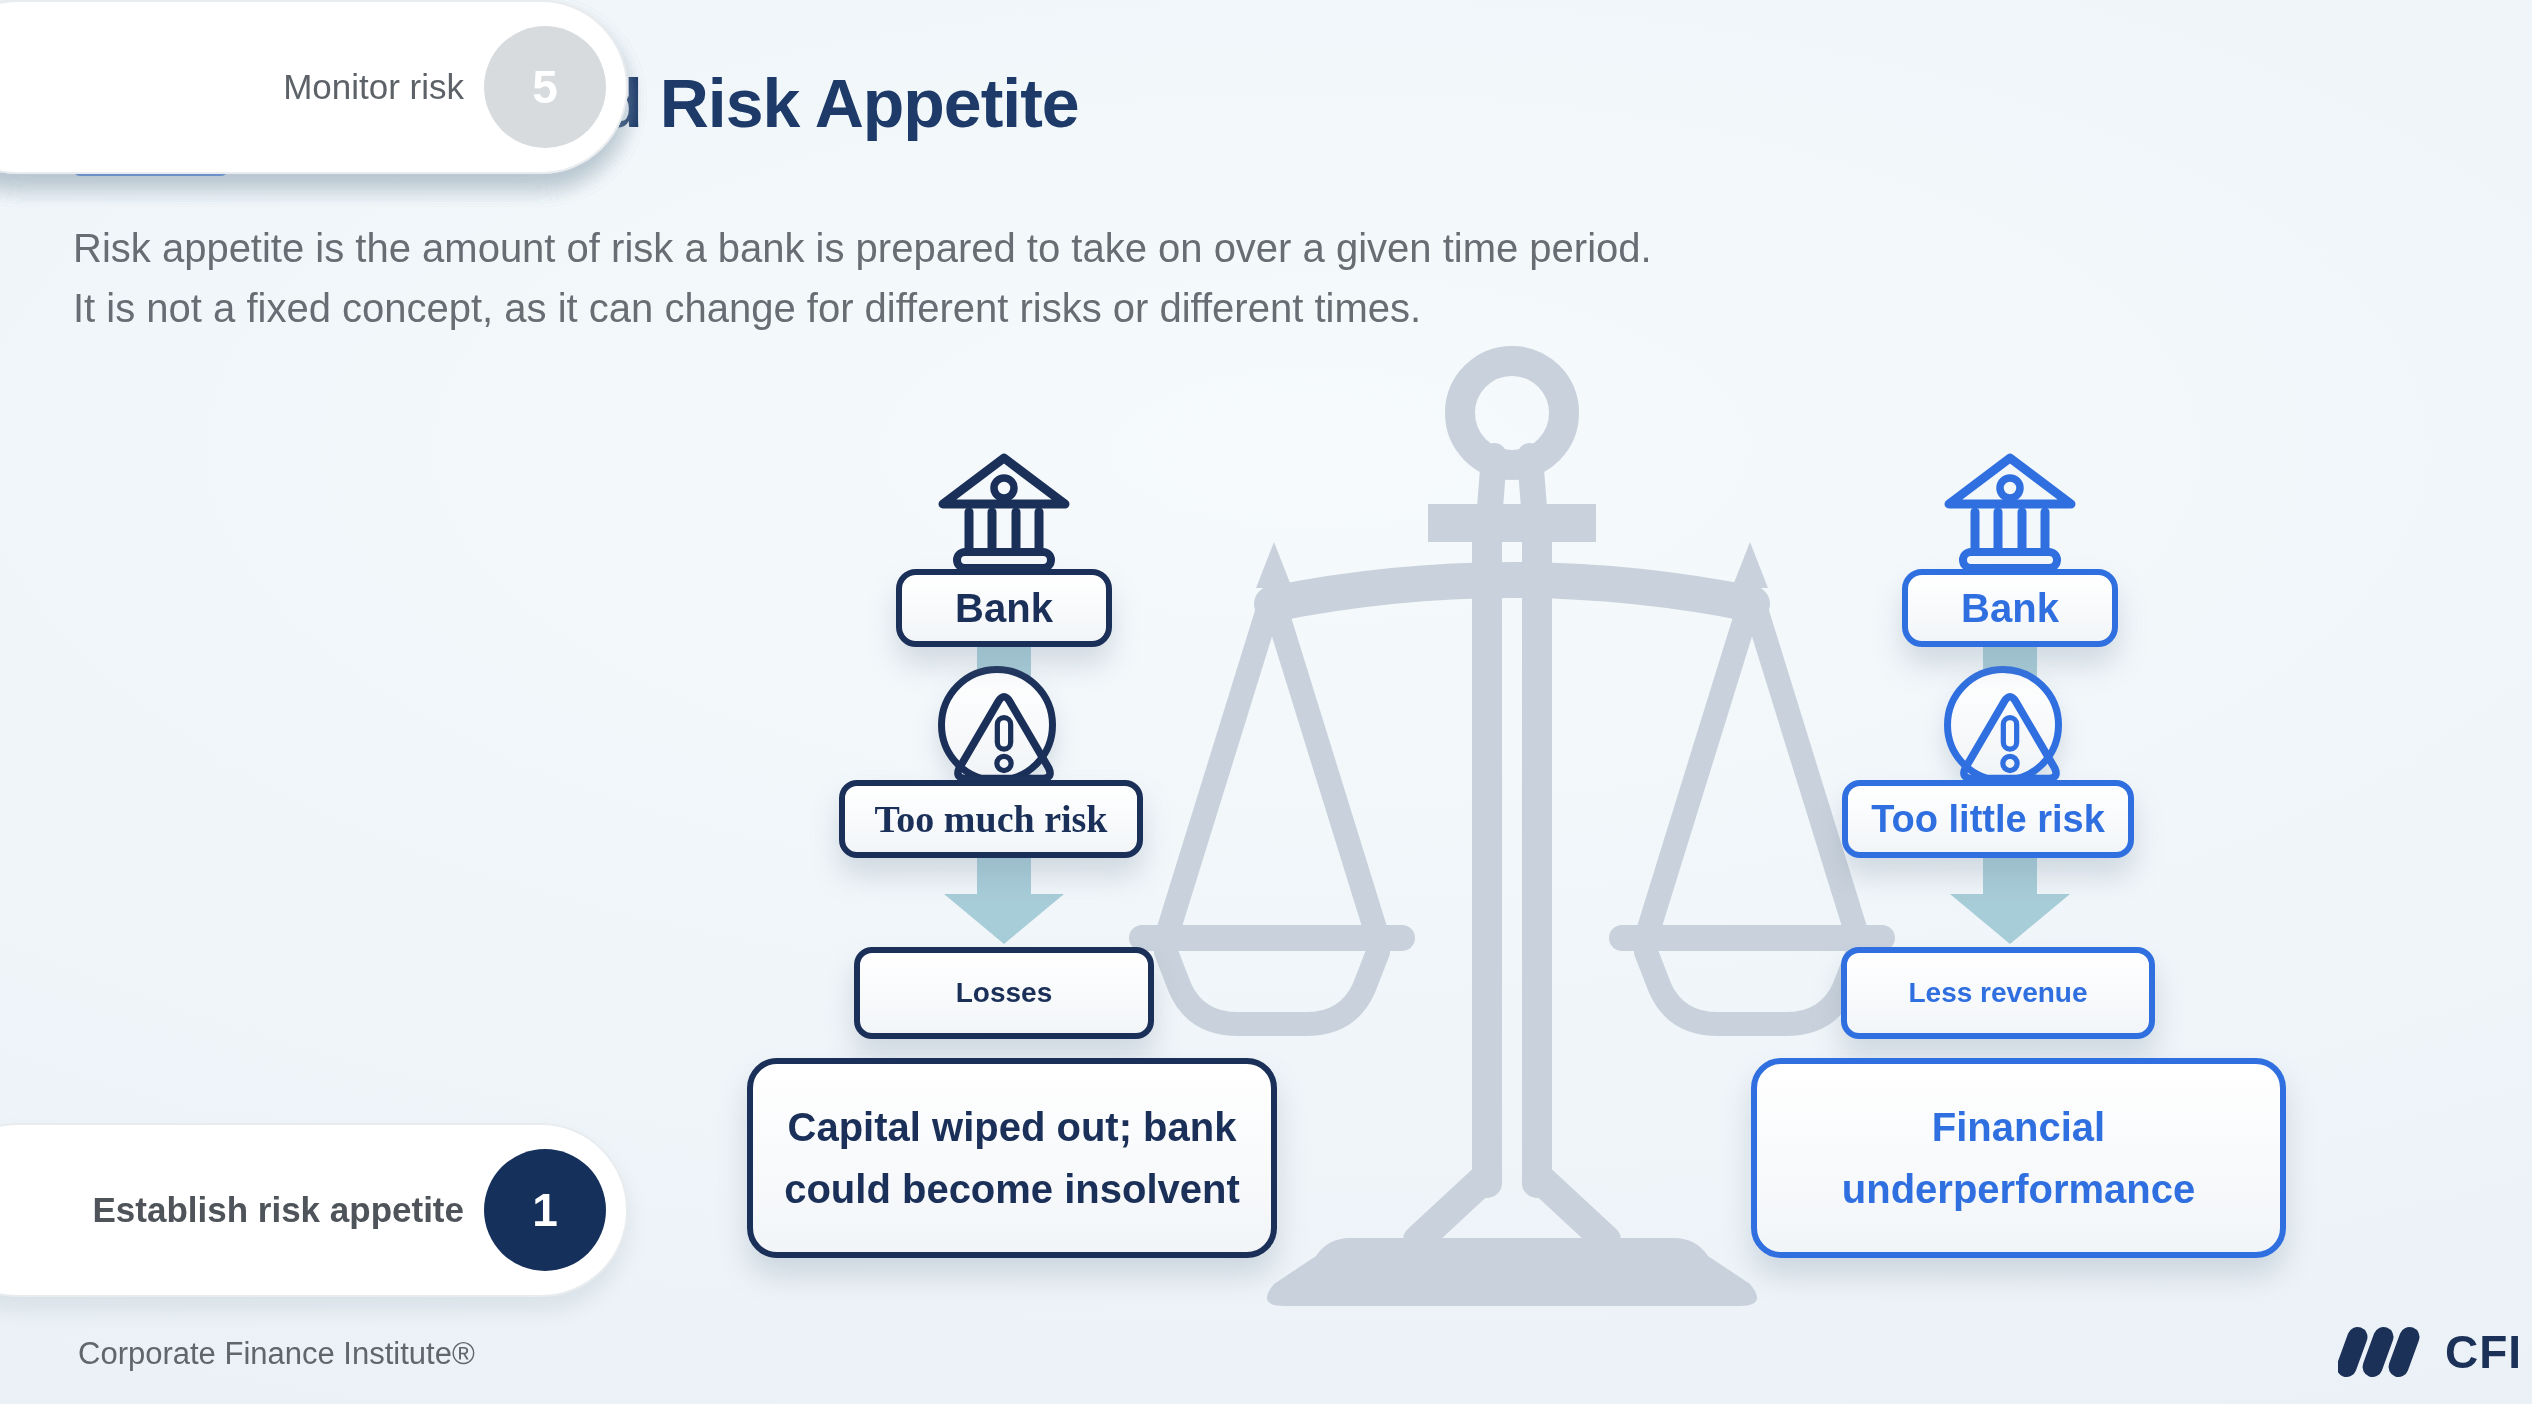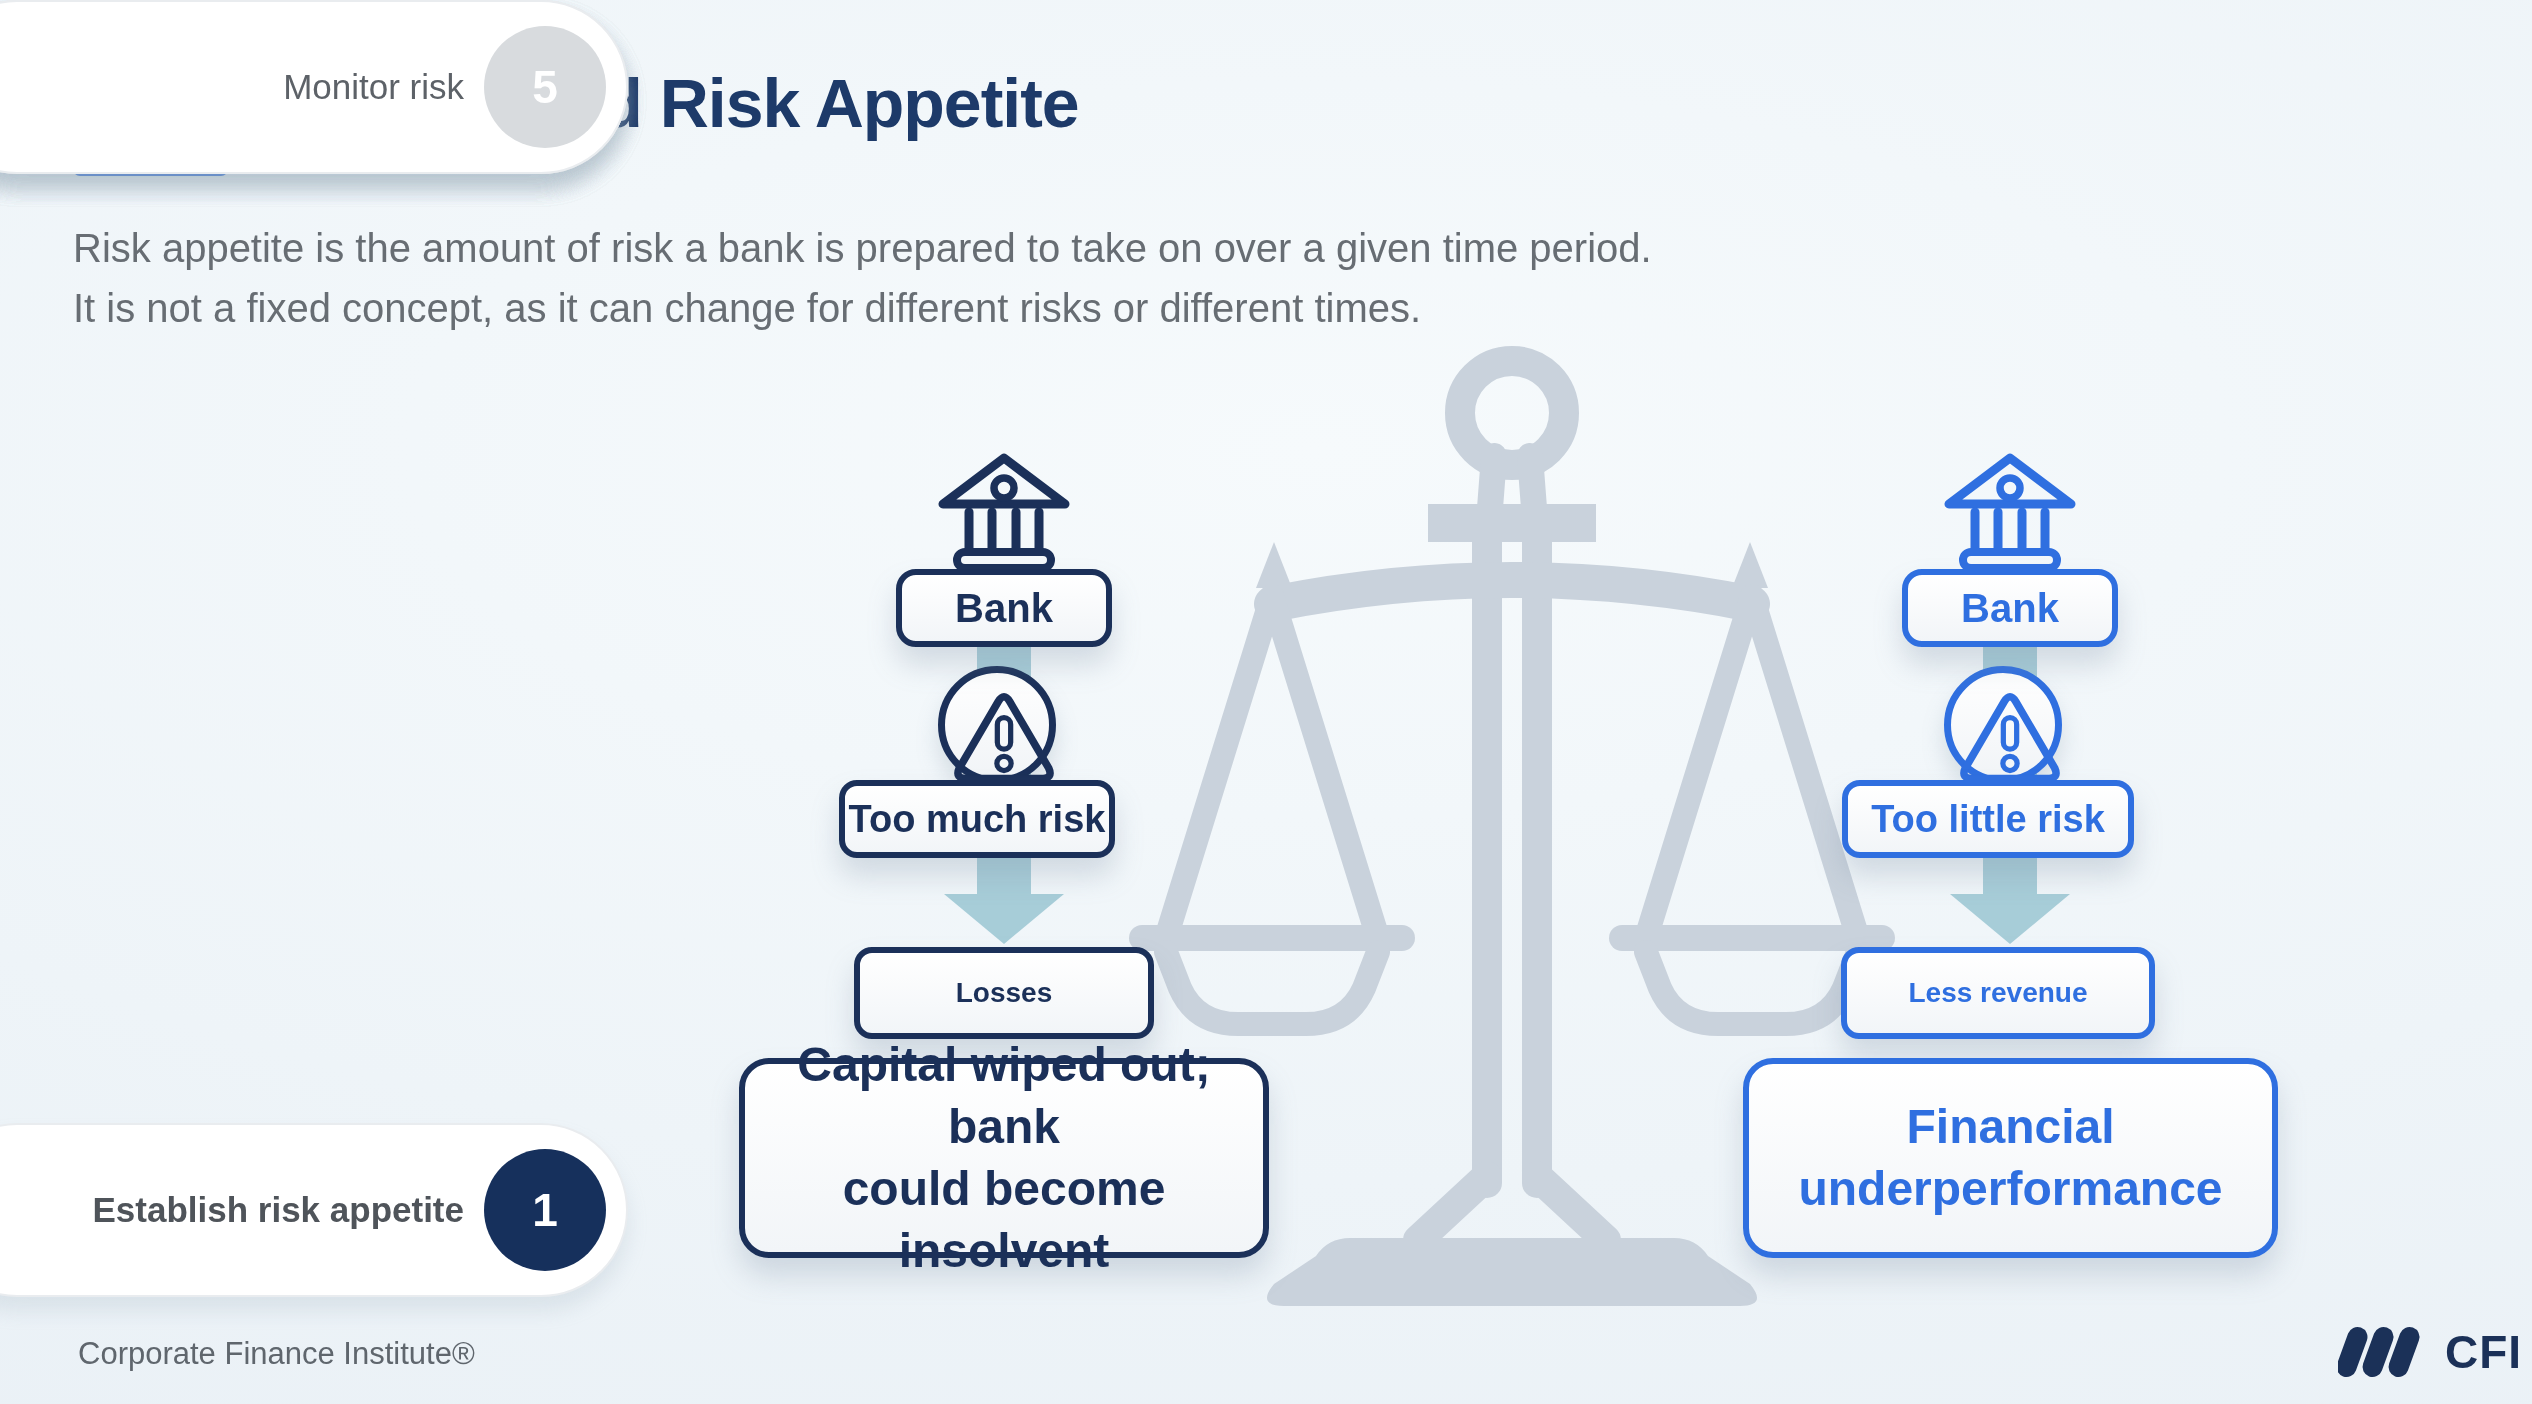--- a/index.html
+++ b/index.html
@@ -50,26 +50,26 @@
   .branch-left  .box{border:6px solid #1b3059;color:#1b3059;}
   .branch-right .box{border:6px solid #2f6fe0;color:#2f6fe0;}
   .entity-box{top:121px;width:216px;height:78px;border-radius:20px;font-size:40px;}
   .branch-left  .entity-box{left:157px;}
   .branch-right .entity-box{left:159px;}
   .warning-badge{position:absolute;top:218px;width:118px;height:118px;border-radius:50%;
        background:linear-gradient(180deg,#ffffff,#f1f4f7);box-shadow:0 14px 22px rgba(125,145,165,0.25);}
   .branch-left  .warning-badge{left:199px;border:7px solid #1b3059;color:#1b3059;}
   .branch-right .warning-badge{left:201px;border:7px solid #2f6fe0;color:#2f6fe0;}
   .risk-box{top:332px;height:78px;border-radius:18px;font-size:38px;}
-  .branch-left  .risk-box{left:100px;width:276px;}
+  .branch-left  .risk-box{left:100px;width:304px;font-family:Liberation Serif, serif;}
   .branch-right .risk-box{left:99px;width:292px;}
   .outcome-box{top:499px;height:92px;border-radius:18px;font-size:28px;}
   .branch-left  .outcome-box{left:115px;width:300px;}
   .branch-right .outcome-box{left:98px;width:314px;}
-  .consequence-box{top:610px;left:0;height:200px;border-radius:30px;font-size:48px;
+  .consequence-box{top:610px;left:8px;height:200px;border-radius:30px;font-size:40px;
        line-height:62px;flex-direction:column;text-align:center;}
   .branch-left  .consequence-box{width:530px;}
   .branch-right .consequence-box{width:535px;}
   
   .attribution{position:absolute;left:78px;top:1336px;font-size:31px;color:#5f666d;}
   .cfi-logo{position:absolute;left:2338px;top:1322px;display:flex;align-items:center;gap:19px;}
   .cfi-logo-text{font-size:46px;font-weight:bold;color:#1b3158;letter-spacing:1px;}
 </style>
 </head>
 <body>

